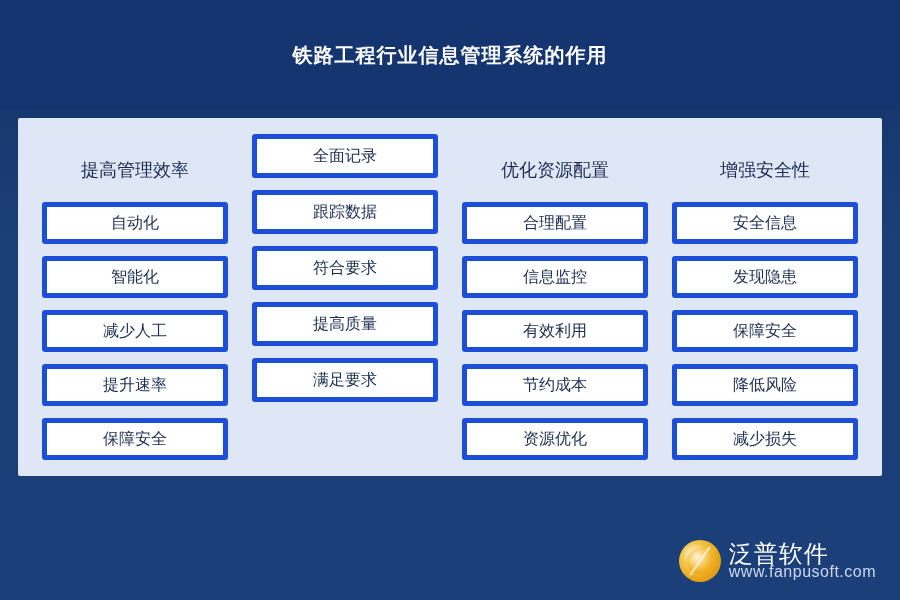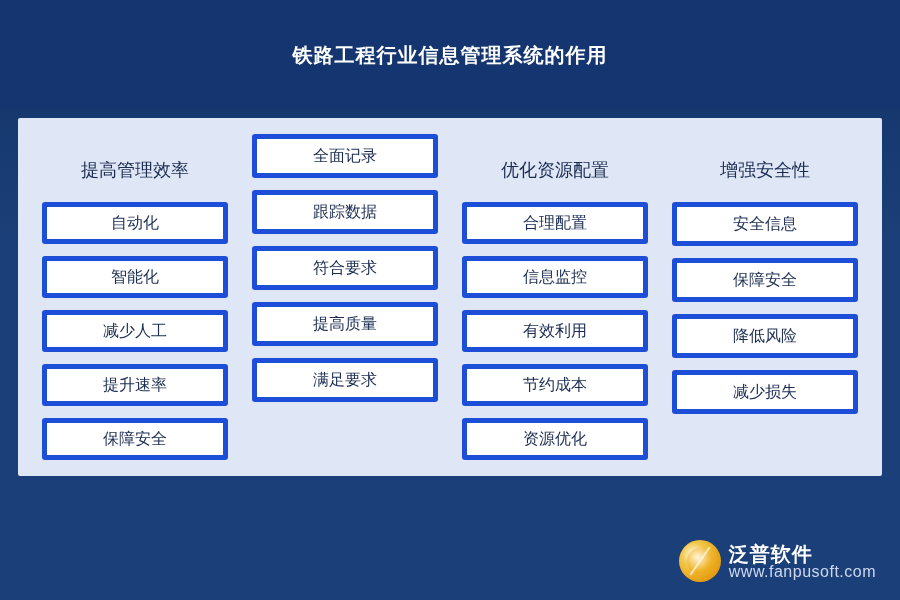--- a/index.html
+++ b/index.html
@@ -143,22 +143,22 @@
     background: rgba(255,255,255,0.6);
     transform: rotate(35deg);
   }
   .logo-text {
     display: flex;
     flex-direction: column;
     justify-content: center;
   }
   .logo-name {
     color: #ffffff;
-    font-size: 20px;
-    font-weight: bold;
+    font-size: 24px;
+    font-weight: normal;
     line-height: 22px;
     letter-spacing: 1px;
   }
   .logo-url {
     color: #cdd8ee;
     font-size: 16px;
     line-height: 14px;
     letter-spacing: 0.5px;
   }
 </style>
@@ -196,20 +196,21 @@
         <div class="cell">合理配置</div>
         <div class="cell">信息监控</div>
         <div class="cell">有效利用</div>
         <div class="cell">节约成本</div>
         <div class="cell">资源优化</div>
       </div>
 
       <div class="column">
         <div class="col-heading">增强安全性</div>
         <div class="cell">安全信息</div>
+        <div class="cell">发现隐患</div>
         <div class="cell">保障安全</div>
         <div class="cell">降低风险</div>
         <div class="cell">减少损失</div>
       </div>
 
     </div>
   </div>
 
   <div class="logo">
     <div class="logo-mark"></div>

